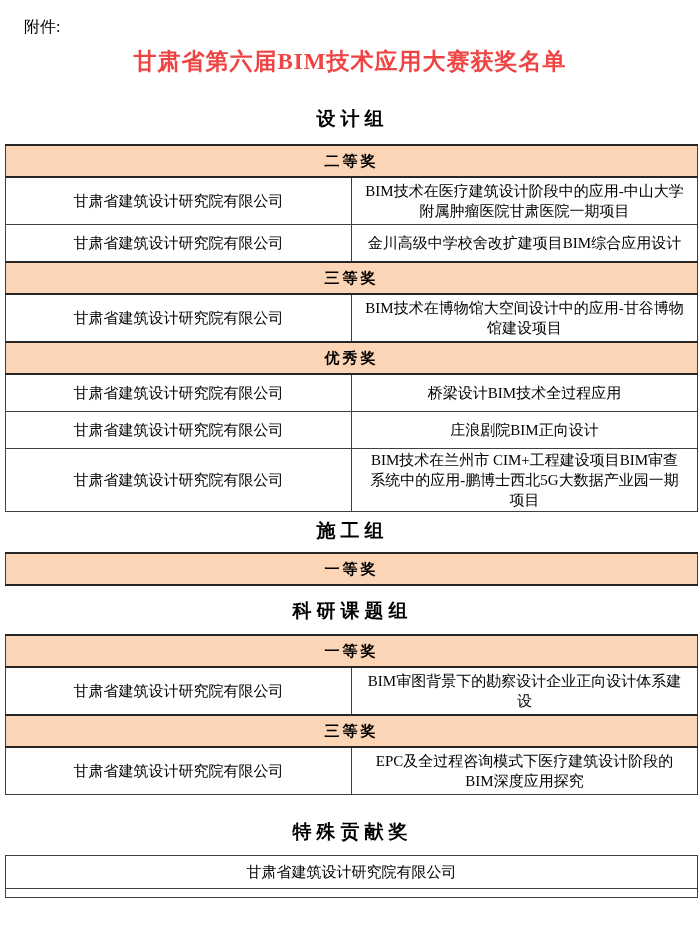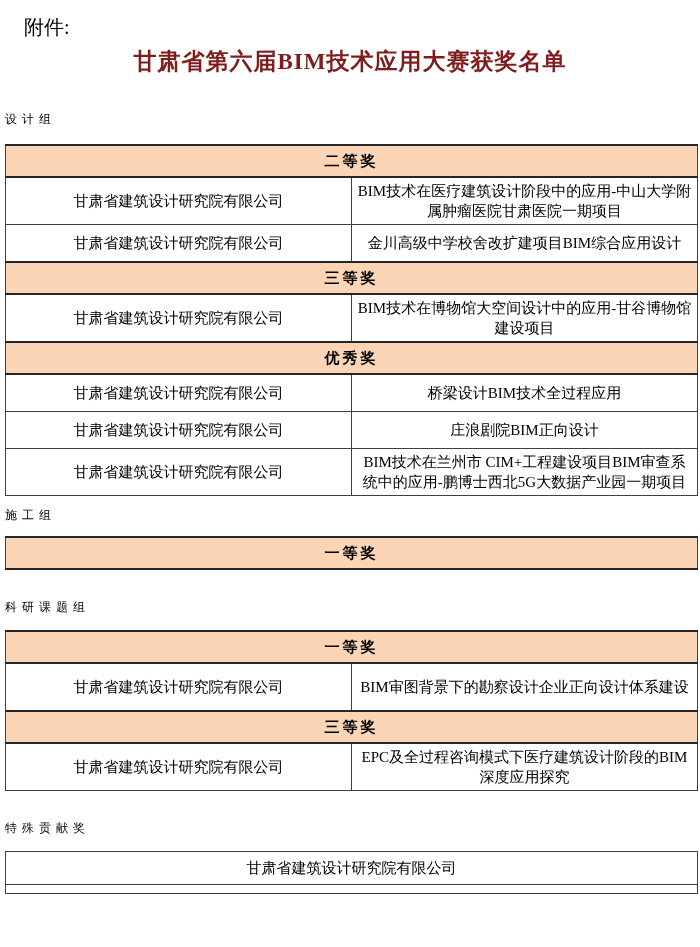--- a/index.html
+++ b/index.html
@@ -2,45 +2,45 @@
 <html><head>
 <meta charset="utf-8">
 <style>
   html,body { margin:0; padding:0; }
   .page {
     width:700px; height:947px; background:#ffffff; overflow:hidden;
     font-family:"Liberation Serif","DejaVu Serif",serif; color:#000;
     box-sizing:border-box; padding-top:16px;
   }
   .attach {
-    font-size:20px; margin:0 0 0 24px; line-height:22px;
+    font-size:16px; margin:0 0 0 24px; line-height:22px;
   }
   .doc-title {
     text-align:center; font-size:23px; font-weight:bold;
-    margin-top:8px; line-height:32px; color:#7f1d1d; letter-spacing:1px;
+    margin-top:8px; line-height:32px; color:#ef4444; letter-spacing:1px;
   }
   .group-heading {
-    text-align:left; font-weight:normal; font-size:12px;
+    text-align:center; font-weight:bold; font-size:19px;
     letter-spacing:5px; padding-left:5px; line-height:22px;
   }
   .gh-design   { margin-top:30px; }
   .gh-constr   { margin-top:8px; }
-  .gh-research { margin-top:26px; }
+  .gh-research { margin-top:14px; }
   .gh-special  { margin-top:26px; }
   table.award-table {
     border-collapse:collapse; table-layout:fixed;
     width:693px; margin-left:5px;
   }
   .t-design   { margin-top:14px; }
   .t-constr   { margin-top:10px; }
   .t-research { margin-top:12px; }
   .t-special  { margin-top:12px; }
   td {
     border:1px solid #3f3f3f; font-size:15px; text-align:center;
-    vertical-align:middle; line-height:20px; padding:1px 4px;
+    vertical-align:middle; line-height:20px; padding:1px 12px;
     overflow:hidden;
   }
   td.company { width:47.5%; }
   tr.award td {
     background:#FBD5B5; font-weight:bold; letter-spacing:3px;
     border-top:2px solid #262626; border-bottom:2px solid #262626;
     height:28px;
   }
   tr.single td { height:34px; }
   tr.double td { height:44px; }

